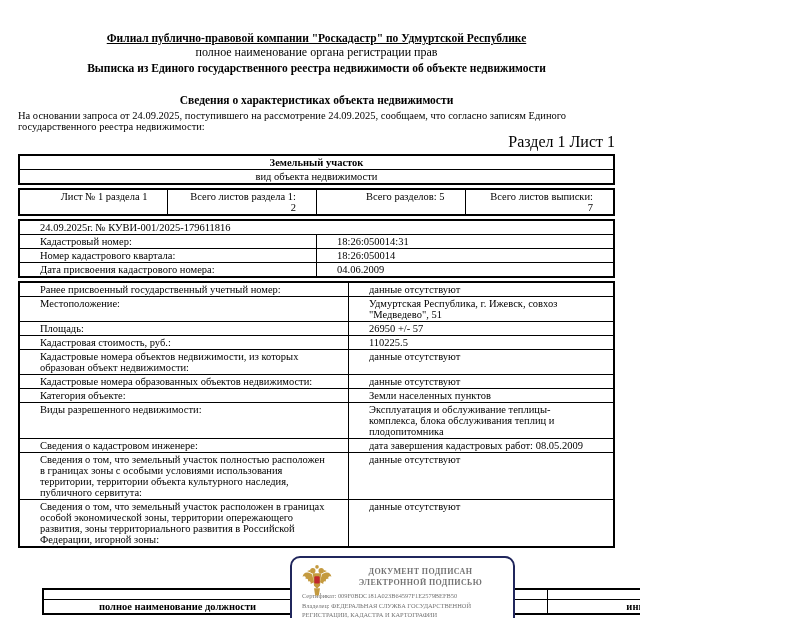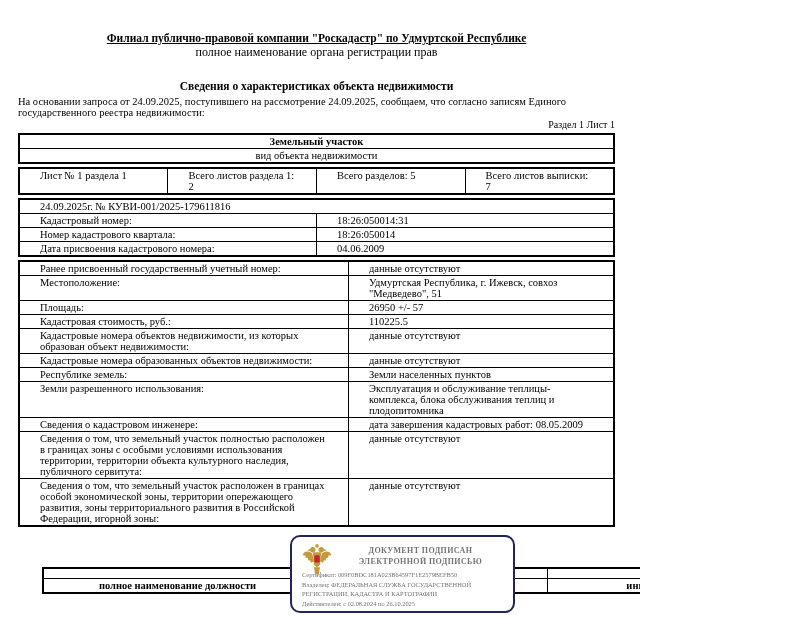--- a/index.html
+++ b/index.html
@@ -11,29 +11,29 @@
     color:#000;
     overflow:hidden;
   }
   .content{padding:32px 25px 0 18px;}
   .center{text-align:center;}
   .org-name{font-size:11.5px;font-weight:bold;text-decoration:underline;}
   .org-caption{font-size:12px;margin-top:1px;}
   .doc-title{font-size:11.5px;font-weight:bold;margin-top:2px;}
   .section-title{font-size:11.5px;font-weight:bold;margin-top:20px;}
   .request-line{font-size:10.5px;margin-top:4px;text-align:left;}
-  .section-ref{font-size:10px;text-align:right;margin-top:1px;}
+  .section-ref{font-size:16px;text-align:right;margin-top:1px;}
   table{width:100%;border-collapse:collapse;table-layout:fixed;}
   table, td{border:1px solid #000;}
   table{border-width:2px;}
   td{font-size:10.5px;line-height:11px;padding:1px 20px;vertical-align:top;word-wrap:break-word;}
   .tbl{margin-top:3px;}
   .tbl-object td{text-align:center;}
   .tbl-object .obj-kind{font-weight:bold;}
-  .tbl-sheet td{text-align:left;width:25%;}
+  .tbl-sheet td{text-align:right;width:25%;}
   .col-label{width:288px;}
   .stamp-zone{position:relative;height:110px;margin-top:8px;}
   .footer-table{position:absolute;left:0;right:0;top:32px;z-index:1;margin-left:24px;}
   .footer-table td{text-align:center;font-weight:bold;font-size:10.5px;}
   .footer-table .sig-space td{height:9px;padding:0;}
   .footer-table .c1{width:267px;}
   .footer-table .c2{width:235px;}
   .footer-table .c3{width:255px;}
   .stamp{
     position:absolute;left:272px;top:0;width:225px;height:78px;
@@ -46,20 +46,21 @@
   .eagle{position:absolute;left:10px;top:5px;}
 </style>
 </head>
 <body>
 
 <div class="page">
   <div class="content">
 
     <div class="center org-name">Филиал публично-правовой компании "Роскадастр" по Удмуртской Республике</div>
     <div class="center org-caption">полное наименование органа регистрации прав</div>
+    <div class="center doc-title">Выписка из Единого государственного реестра недвижимости об объекте недвижимости</div>
     <div class="center section-title">Сведения о характеристиках объекта недвижимости</div>
     <div class="request-line">На  основании запроса от 24.09.2025, поступившего на рассмотрение 24.09.2025, сообщаем, что согласно записям Единого государственного реестра недвижимости:</div>
     <div class="section-ref">Раздел 1 Лист 1</div>
 
     <table class="tbl tbl-object">
       <tbody>
           <tr>
         <td class="obj-kind">Земельный участок</td>
       </tr>
       <tr>
@@ -119,25 +120,25 @@
       </tr>
       <tr>
         <td class="col-label">Кадастровые номера объектов недвижимости, из которых образован объект недвижимости:</td>
         <td>данные отсутствуют</td>
       </tr>
       <tr>
         <td class="col-label">Кадастровые номера образованных объектов недвижимости:</td>
         <td>данные отсутствуют</td>
       </tr>
       <tr>
-        <td class="col-label">Республике земель:</td>
+        <td class="col-label">Категория объекте:</td>
         <td>Земли населенных пунктов</td>
       </tr>
       <tr>
-        <td class="col-label">Земли разрешенного использования:</td>
+        <td class="col-label">Виды разрешенного недвижимости:</td>
         <td>Эксплуатация и обслуживание теплицы-комплекса, блока обслуживания теплиц и плодопитомника</td>
       </tr>
       <tr>
         <td class="col-label">Сведения о кадастровом инженере:</td>
         <td>дата завершения кадастровых работ: 08.05.2009</td>
       </tr>
       <tr>
         <td class="col-label">Сведения о том, что земельный участок полностью расположен в границах зоны с особыми условиями использования территории, территории объекта культурного наследия, публичного сервитута:</td>
         <td>данные отсутствуют</td>
       </tr>

